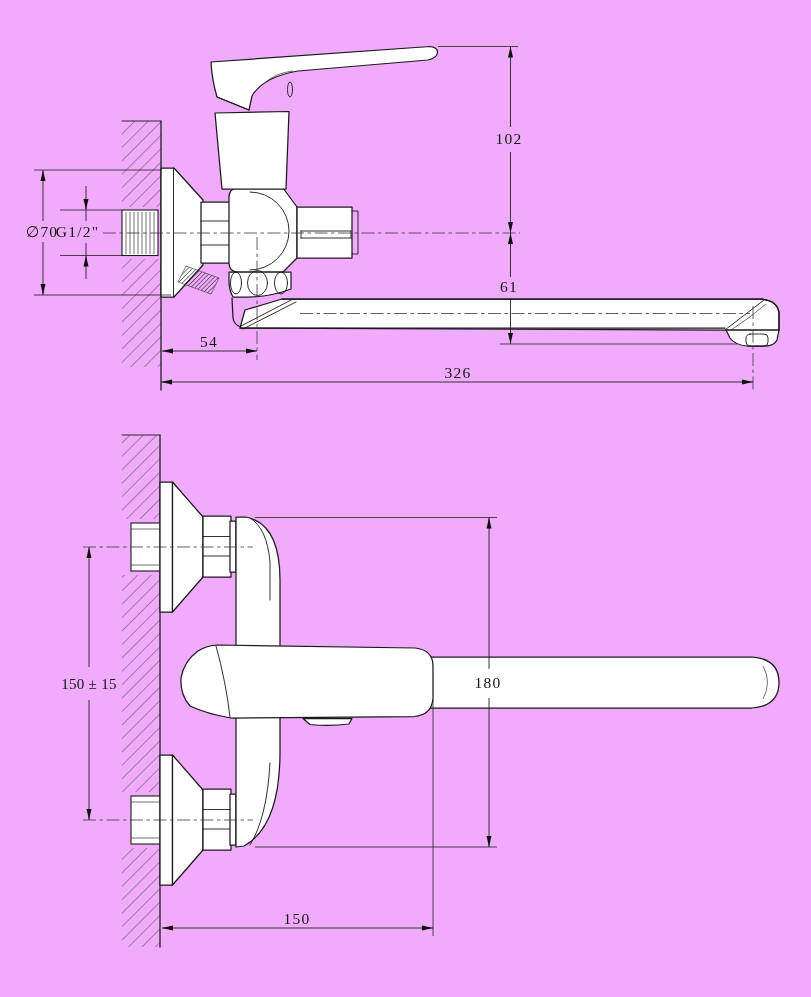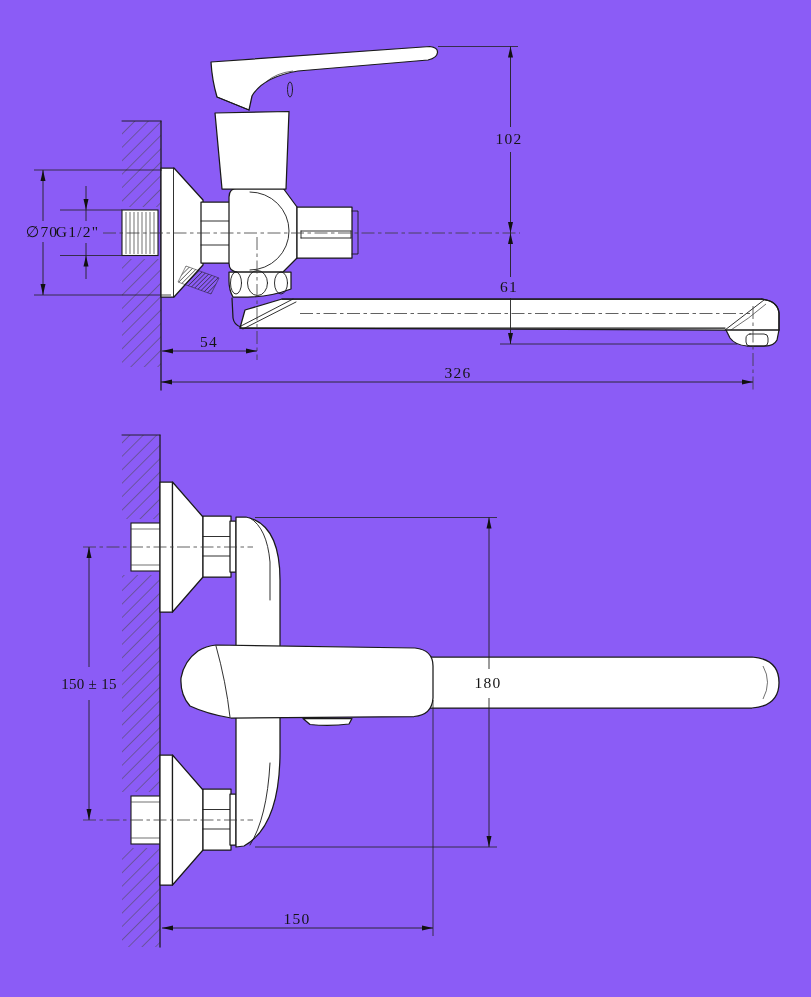--- a/index.html
+++ b/index.html
@@ -1,16 +1,16 @@
 <!DOCTYPE html>
 <html><head>
 <meta charset="utf-8">
 <style>
   html,body{margin:0;padding:0;background:#ffffff;}
-  .stage{width:811px;height:997px;background:#8b5cf6;position:relative;overflow:hidden;}
+  .stage{width:811px;height:997px;background:#f0abfc;position:relative;overflow:hidden;}
   svg{display:block;}
   .outline{fill:none;stroke:#1a1a1a;stroke-width:1.25;stroke-linejoin:round;stroke-linecap:round;}
   .outline-f{fill:#ffffff;stroke:#1a1a1a;stroke-width:1.25;stroke-linejoin:round;}
   .detail{fill:none;stroke:#1a1a1a;stroke-width:0.9;stroke-linecap:round;}
   .thin{fill:none;stroke:#333;stroke-width:0.7;}
   .dim{fill:none;stroke:#222;stroke-width:0.9;}
   .ext{fill:none;stroke:#222;stroke-width:0.8;}
   .cl{fill:none;stroke:#3a3a3a;stroke-width:0.8;stroke-dasharray:13 3.5 3.5 3.5;}
   .arr{fill:#111;stroke:none;}
   text{font-family:"Liberation Serif","DejaVu Serif",serif;font-size:15.5px;letter-spacing:1.2px;fill:#141414;text-anchor:middle;}

